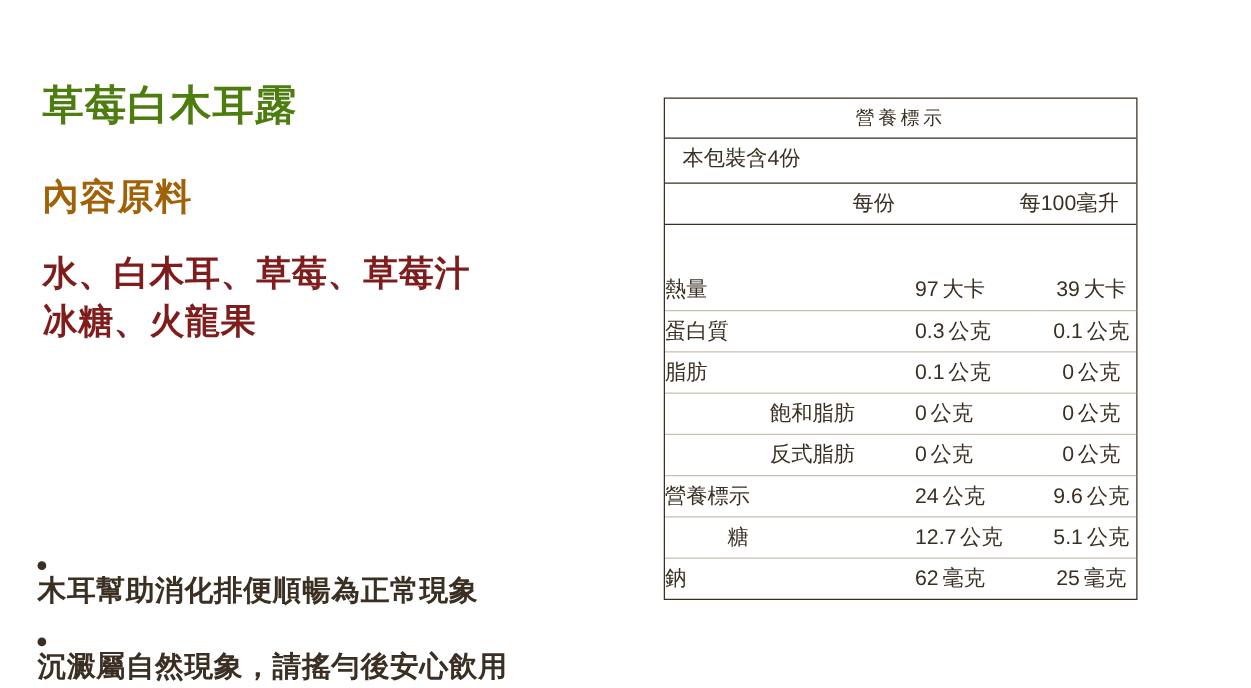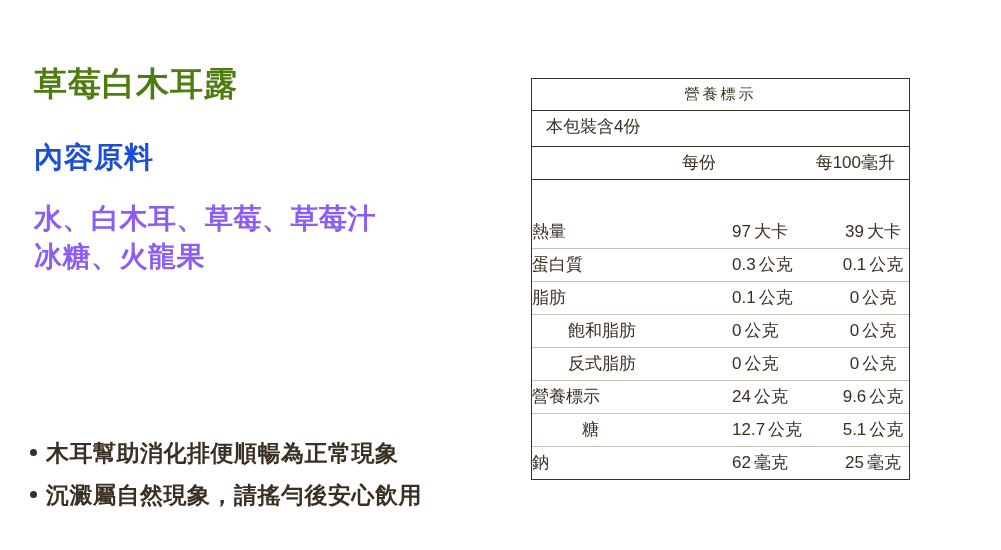--- a/index.html
+++ b/index.html
@@ -31,28 +31,28 @@
     font-size: 33px;
     font-weight: bold;
     color: #4d7c0f;
     letter-spacing: 1px;
     line-height: 1.1;
     margin: 0 0 36px 0;
   }
   .section-heading {
     font-size: 29px;
     font-weight: bold;
-    color: #1d4ed8;
+    color: #a16207;
     letter-spacing: 1px;
     margin: 0 0 22px 0;
   }
   .ingredients {
     font-size: 28px;
     font-weight: bold;
-    color: #8b5cf6;
+    color: #7f1d1d;
     letter-spacing: 0.5px;
     line-height: 1.35;
   }
   .ingredients div {
     white-space: nowrap;
   }
 
   .notes {
     position: absolute;
     left: 30px;
@@ -62,20 +62,21 @@
   .note-line {
     font-size: 23px;
     font-weight: bold;
     color: #3a2f22;
     letter-spacing: 0.5px;
     line-height: 1.45;
     display: flex;
     align-items: flex-start;
     margin-bottom: 9px;
     white-space: nowrap;
+    flex-direction: column;
   }
   .note-bullet {
     display: inline-block;
     width: 7px;
     height: 7px;
     background: #3a2f22;
     border-radius: 50%;
     margin: 12px 9px 0 0;
     flex: 0 0 auto;
   }
@@ -128,20 +129,21 @@
   table.rows tr:last-child td {
     border-bottom: none;
   }
   td.r-name {
     width: 150px;
     padding-left: 14px;
     white-space: nowrap;
   }
   td.r-name.indent {
     padding-left: 36px;
+    text-align: center;
   }
   td.r-name.indent2 {
     padding-left: 50px;
   }
   td.r-per {
     width: 105px;
     padding-right: 8px;
     white-space: nowrap;
   }
   td.r-100 {

